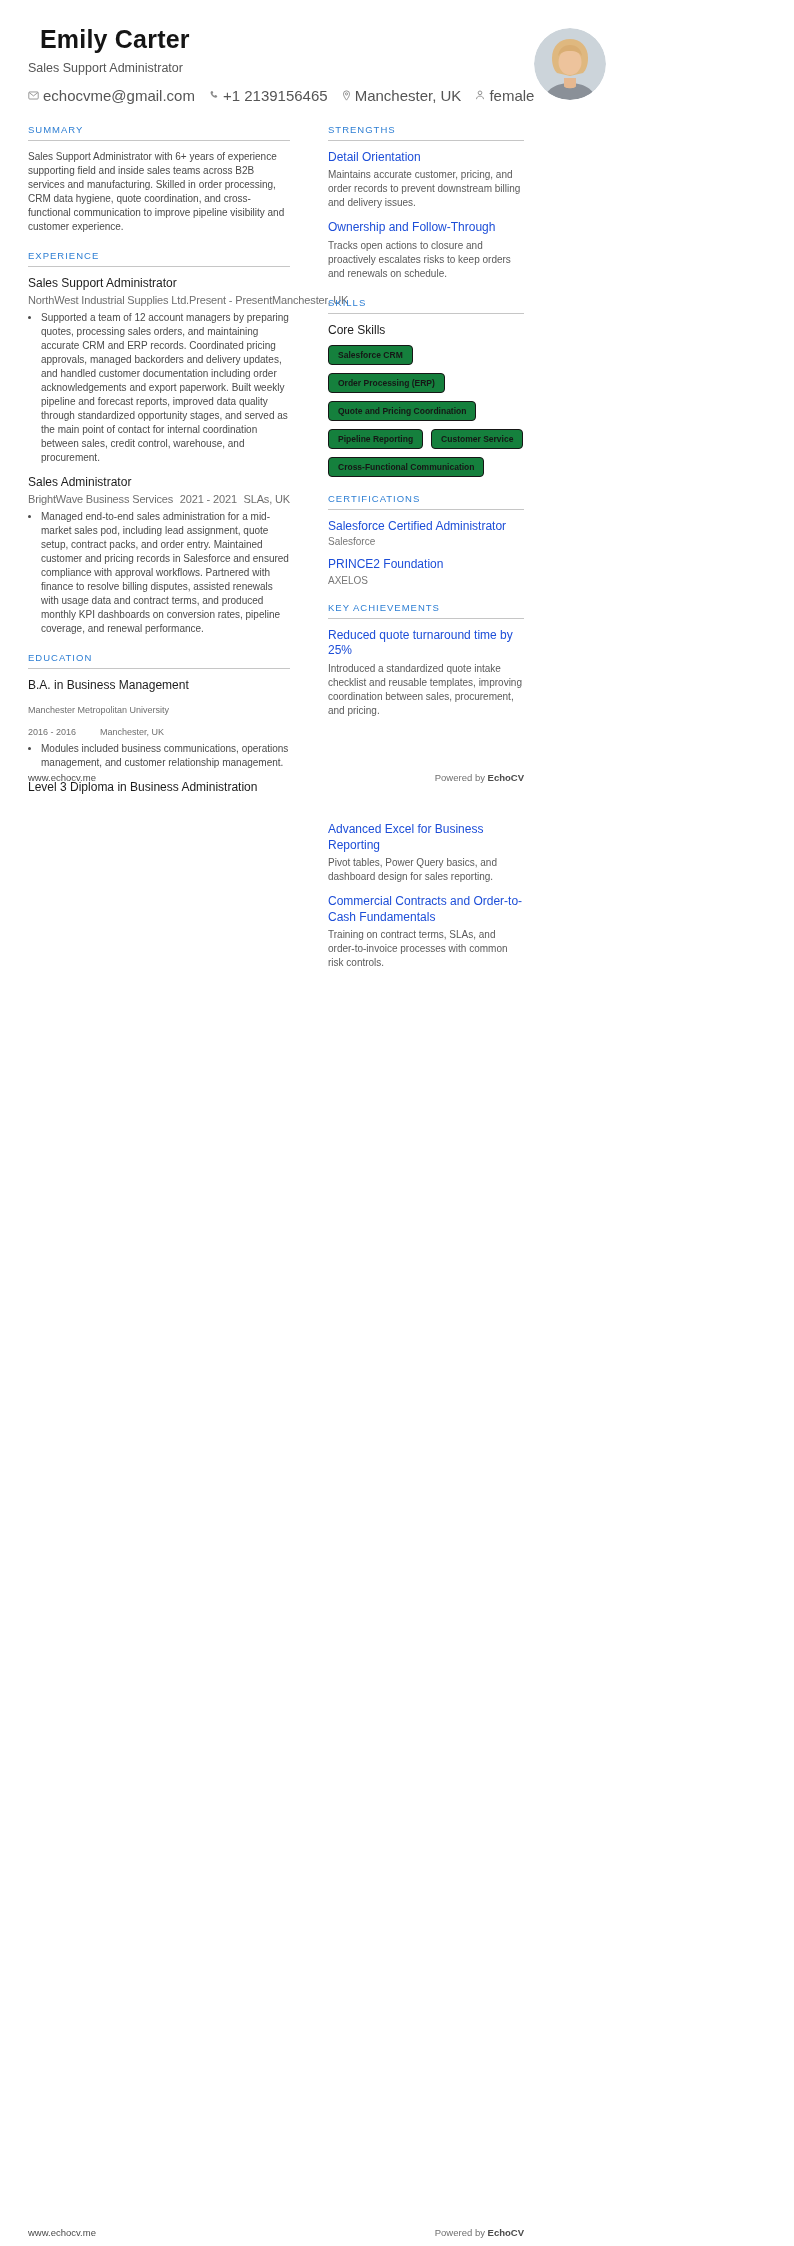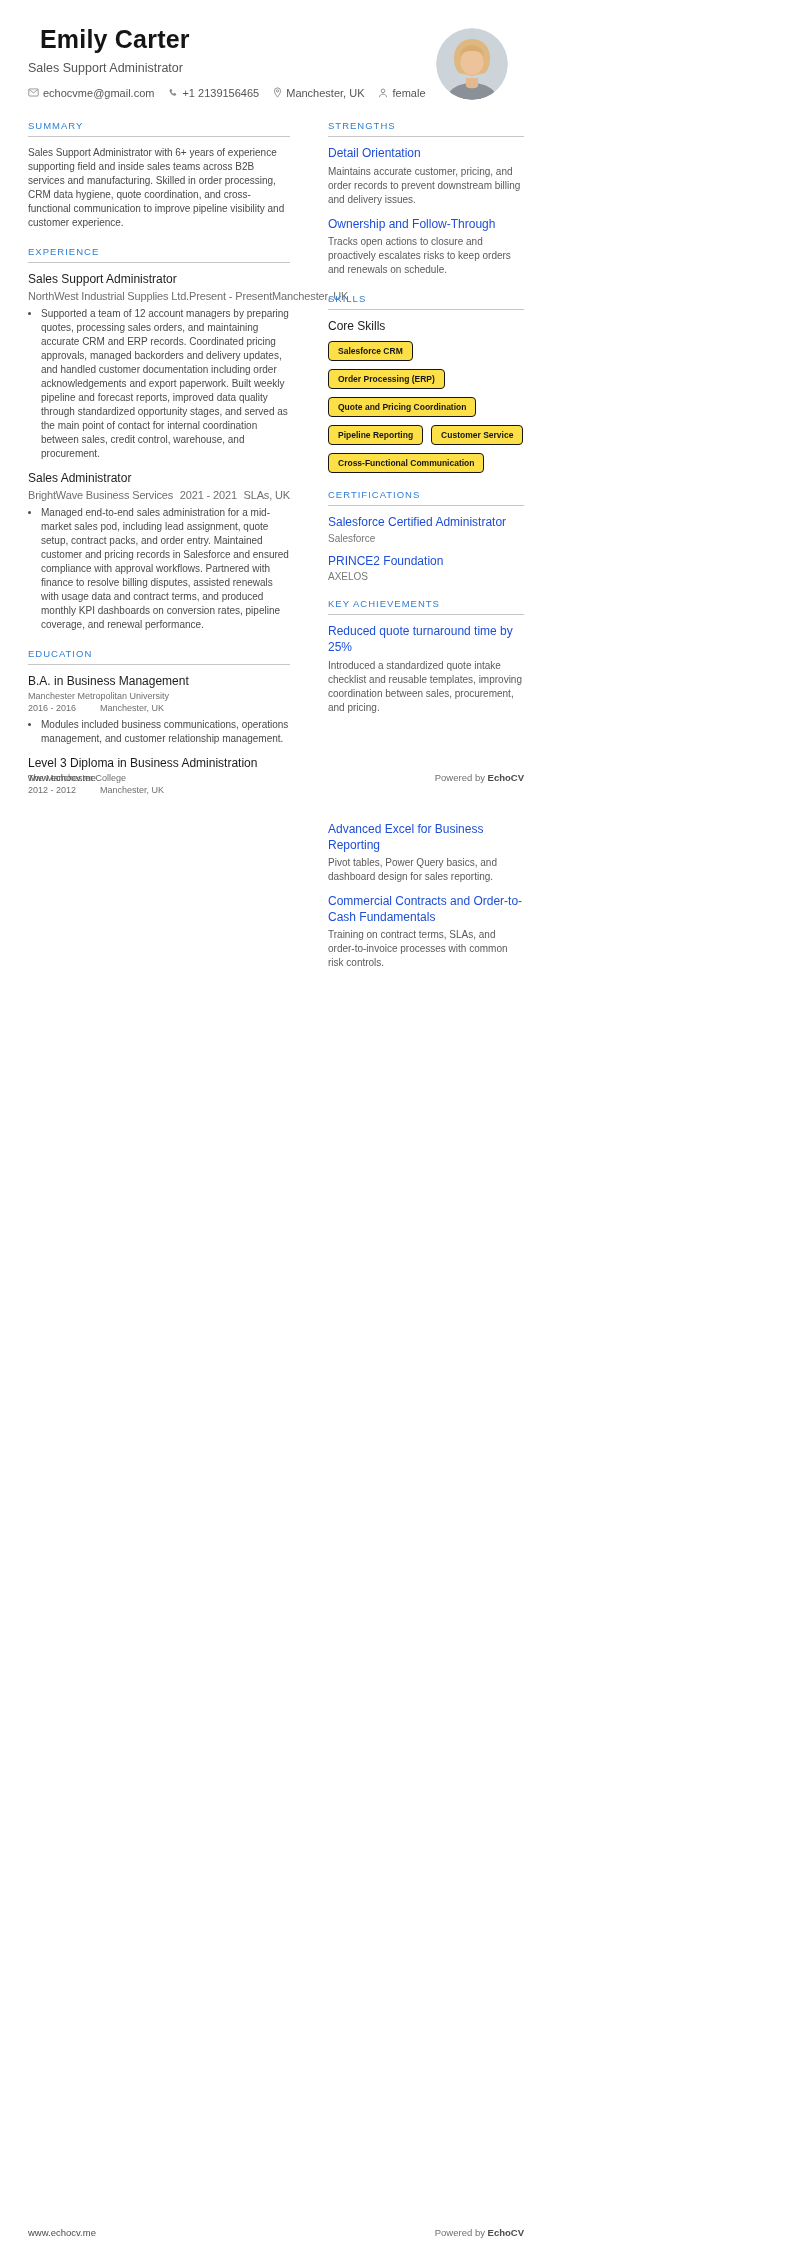--- a/index.html
+++ b/index.html
@@ -15,48 +15,48 @@
     color:#4a4a4a;font-size:10px;
   }
   .page{position:relative;width:794px;overflow:hidden;}
   .page1{height:795px;}
   .page2{height:1451px;}
   .content{width:496px;margin-left:28px;}
   
   .header{display:flex;justify-content:space-between;align-items:flex-start;padding-top:26px;}
   .name{font-size:25px;font-weight:600;color:#151515;letter-spacing:.2px;line-height:1.1;margin-left:12px;}
   .subtitle{font-size:12.5px;color:#555;margin-top:7px;}
-  .contact-row{display:flex;align-items:center;gap:14px;margin-top:12px;color:#555;font-size:11px;}
+  .contact-row{display:flex;align-items:center;gap:14px;margin-top:12px;color:#555;font-size:15px;}
   .contact-item{display:flex;align-items:center;gap:4px;white-space:nowrap;color:#555;text-decoration:none;}
   .contact-item svg{display:block;}
   .avatar{width:72px;height:72px;border-radius:50%;overflow:hidden;flex:0 0 auto;margin-right:16px;margin-top:2px;}
   
   .columns{display:flex;gap:38px;margin-top:20px;}
   .col-left{width:262px;flex:0 0 262px;}
   .col-right{width:196px;flex:0 0 196px;}
   .section-heading{
     color:var(--accent);font-size:9.5px;letter-spacing:1px;font-weight:500;
     border-bottom:1px solid #c6c6c6;padding-bottom:5px;margin:16px 0 9px;
   }
   .col > section:first-child > .section-heading{margin-top:0;}
   .body-text{font-size:10px;line-height:1.4;color:#4a4a4a;margin:0;}
   .item-title{font-size:12px;font-weight:500;color:#1c1c1c;margin-top:10px;line-height:1.25;}
   .item-title.first{margin-top:2px;}
   .meta-row{display:flex;justify-content:space-between;align-items:baseline;font-size:11px;letter-spacing:-.15px;color:#6f6f6f;margin-top:3px;white-space:nowrap;}
   .meta-row .loc{color:#6f6f6f;}
-  .edu-meta{display:flex;gap:24px;font-size:9px;color:#6f6f6f;margin-top:2px;}
+  .edu-meta{display:flex;gap:24px;font-size:9px;color:#6f6f6f;margin-top:12px;}
   .bullets{margin:5px 0 0;padding-left:13px;}
   .bullets li{font-size:10px;line-height:1.4;color:#4a4a4a;}
   
   .r-title{font-size:12px;color:#1d4ed8;font-weight:500;margin-top:10px;line-height:1.3;}
   .r-title.first{margin-top:2px;}
   .r-text{font-size:10px;line-height:1.4;color:#5a5a5a;margin-top:3px;}
   .group-title{font-size:12px;color:#1c1c1c;font-weight:500;margin:2px 0 8px;}
   .pills{display:flex;flex-wrap:wrap;gap:8px;}
-  .pill{border:1px solid #161616;border-radius:4px;padding:4px 9px;font-size:8.5px;font-weight:700;color:#161616;white-space:nowrap;background:#fde047;}
+  .pill{border:1px solid #161616;border-radius:4px;padding:4px 9px;font-size:8.5px;font-weight:700;color:#161616;white-space:nowrap;background:#15803d;}
   .issuer{font-size:10px;color:#777;margin-top:2px;}
   
   .footer{position:absolute;left:28px;right:270px;display:flex;justify-content:space-between;font-size:9.5px;color:#4a4a4a;}
   .page1 .footer{bottom:12px;}
   .page2 .footer{bottom:8px;}
   .footer a{color:#4a4a4a;text-decoration:none;}
   .powered{color:#6f6f6f;}
   .brand{color:#2b2b2b;font-weight:600;}
   
   .training-continued{position:absolute;top:25px;left:328px;width:196px;}

